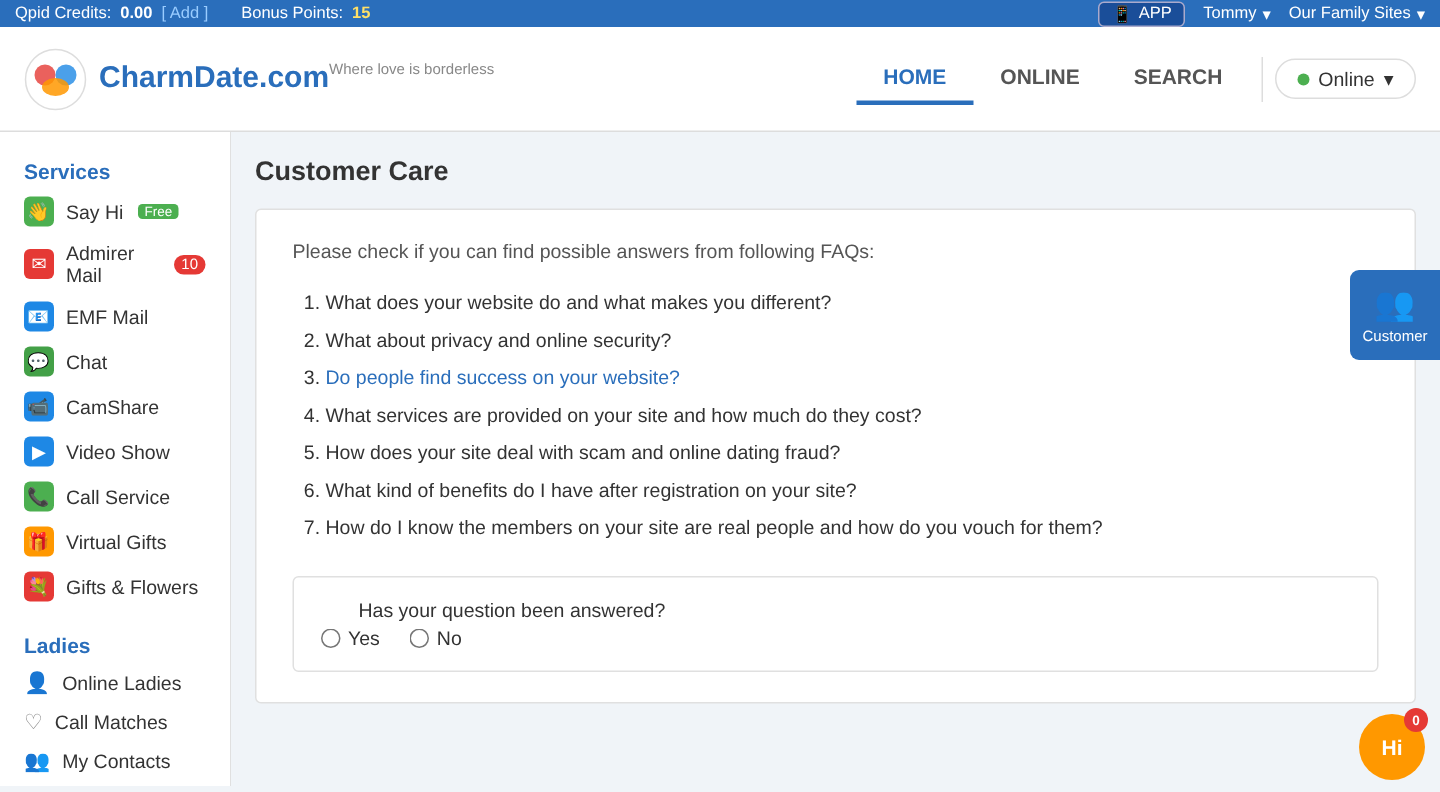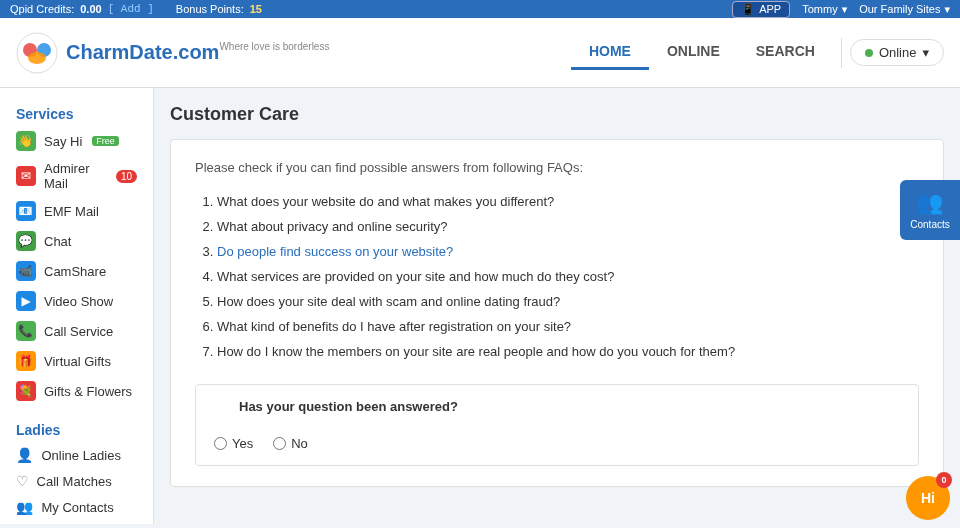--- a/index.html
+++ b/index.html
@@ -11,21 +11,21 @@
       color: #fff;
       font-size: 11px;
       padding: 3px 10px;
       display: flex;
       align-items: center;
       justify-content: space-between;
       height: 18px;
     }
     .top-bar-left { display: flex; gap: 6px; align-items: center; }
     .top-bar-right { display: flex; gap: 12px; align-items: center; }
-    .top-bar a { color: #9cf; text-decoration: none; font-family: Liberation Mono, monospace; }
+    .top-bar a { color: #9cf; text-decoration: none; }
     .bonus-pts { color: #ffe066; font-weight: bold; }
     .app-btn {
       background: #1a4e99;
       border: 1px solid #aac;
       border-radius: 4px;
       color: #fff;
       padding: 1px 8px;
       font-size: 11px;
       display: flex; align-items: center; gap: 4px;
       cursor: pointer;
@@ -139,21 +139,21 @@
     .faq-intro { color: #555; margin-bottom: 14px; font-size: 13px; }
     .faq-list { list-style: decimal; padding-left: 22px; margin-bottom: 20px; }
     .faq-list li { padding: 5px 0; font-size: 13px; color: #333; }
     .faq-list li a { color: #2a6ebb; text-decoration: none; }
 
     .question-answered {
       border: 1px solid #e0e0e0;
       border-radius: 4px;
       padding: 14px 18px;
     }
-    .question-answered-title { font-size: 13px; font-weight: bold; color: #333; margin-bottom: 22px; padding-left: 25px; }
+    .question-answered-title { font-size: 13px; font-weight: normal; color: #333; margin-bottom: 4px; padding-left: 25px; }
     .radio-group { display: flex; gap: 20px; align-items: center; }
     .radio-label { display: flex; align-items: center; gap: 5px; font-size: 13px; color: #333; cursor: pointer; }
     .radio-input { accent-color: #2a6ebb; }
 
     
     .contacts-btn {
       position: fixed;
       right: 0;
       top: 180px;
       background: #2a6ebb;
@@ -352,19 +352,19 @@
             <span>No</span>
           </label>
         </div>
       </div>
     </div>
   </div>
 </div>
 
 <div class="contacts-btn">
   <span class="contacts-icon">👥</span>
-  <span>Contacts</span>
+  <span>Customer</span>
 </div>
 
 <div class="hi-btn" style="position:fixed;right:10px;bottom:8px;">
   <span class="hi-badge">0</span>
   <span>Hi</span>
 </div>
 
 </body></html>

